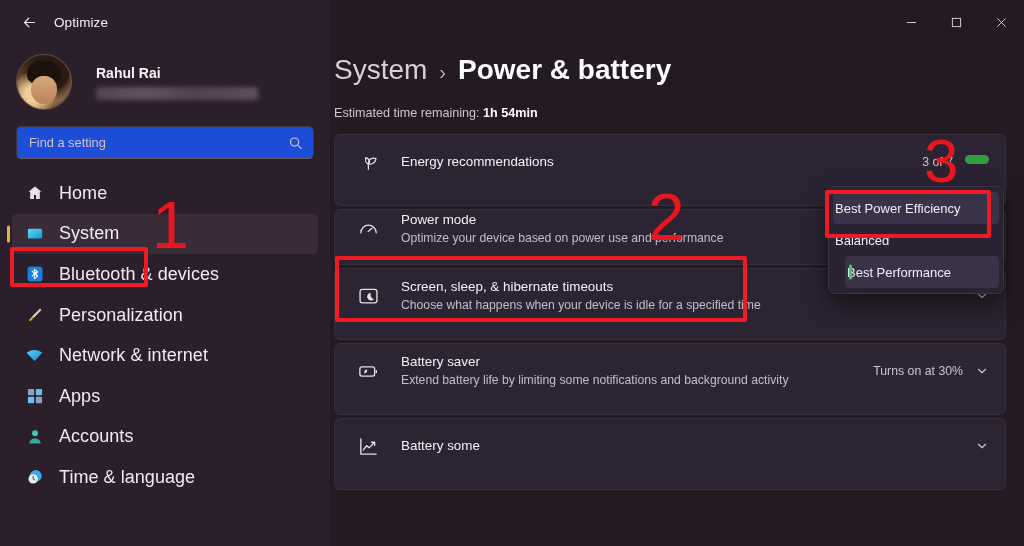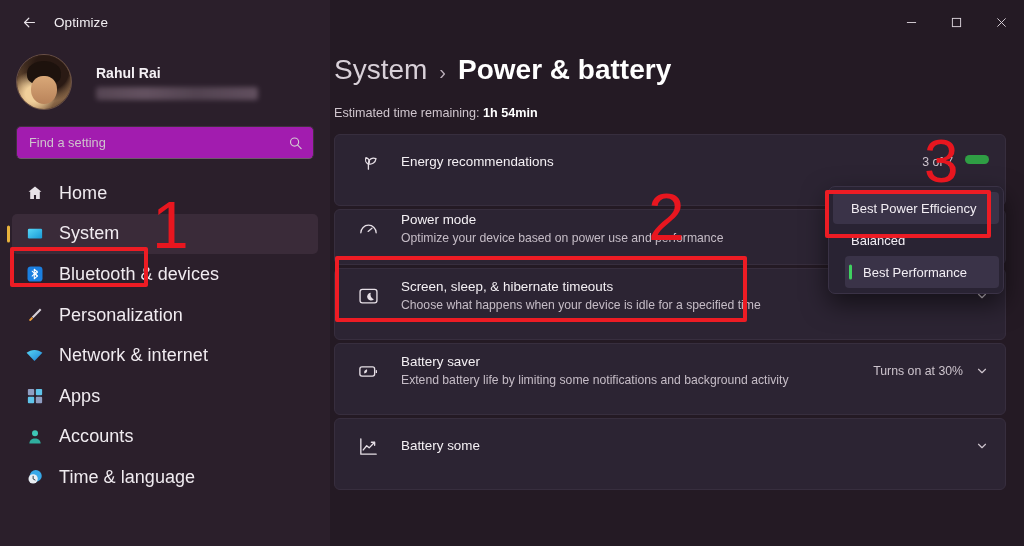--- a/index.html
+++ b/index.html
@@ -99,21 +99,21 @@
     border-radius: 3px;
     background: linear-gradient(90deg,#5d4c5a,#6e5b6a 30%,#5a4a58 62%,#6b5868);
     filter: blur(2.4px);
     opacity: .85;
   }
 
   .search-wrap { padding: 8px 16px 10px 16px; }
   .search-box {
     position: relative;
     height: 33px;
-    background: #a21caf;
+    background: #1d4ed8;
     border: 1px solid #41313f;
     border-bottom: 1px solid #6d5a69;
     border-radius: 5px;
     display: flex;
     align-items: center;
     padding: 0 34px 0 12px;
   }
   .search-box .ph {
     font-size: 12.8px;
     color: #cfc3cd;
@@ -250,21 +250,21 @@
     border-radius: 7px;
     padding: 5px 4px;
     z-index: 40;
     box-shadow: 0 10px 26px rgba(0,0,0,.55);
   }
   .dd-item {
     position: relative;
     height: 32px;
     display: flex;
     align-items: center;
-    padding-left: 18px;
+    padding-left: 2px;
     border-radius: 4px;
     font-size: 13px;
     color: #f2eef4;
   }
   .dd-item.selected { background: #3a3348; margin-left: 12px; }
   .dd-item.hover { background: #3a3348; }
   .dd-item .dd-bar {
     position: absolute;
     left: 4px; top: 50%;
     transform: translateY(-50%);

